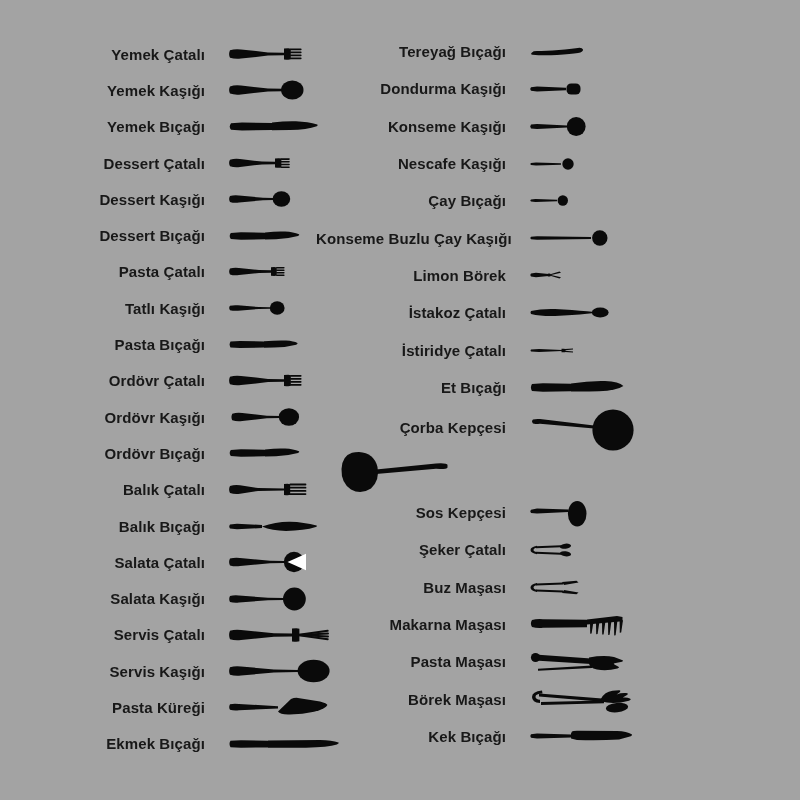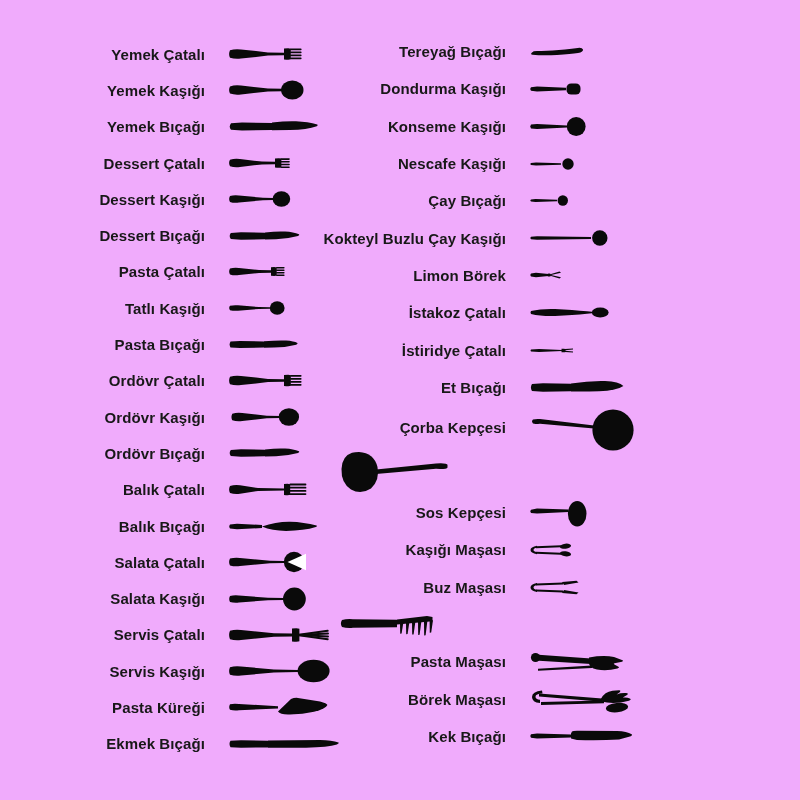--- a/index.html
+++ b/index.html
@@ -1,17 +1,17 @@
 <!DOCTYPE html>
 <html><head>
 <meta charset="utf-8">
 <style>
   html,body{margin:0;padding:0;background:#ffffff;}
   body{width:800px;height:800px;overflow:hidden;font-family:"Liberation Sans",sans-serif;}
-  .board{position:relative;width:800px;height:800px;background:#f0abfc;}
+  .board{position:relative;width:800px;height:800px;background:#a3a3a3;}
   .col{position:absolute;display:flex;flex-direction:column;}
   .col-left{left:30px;top:36px;width:380px;height:726px;}
   .col-right{left:316px;top:33px;width:450px;height:722px;}
   .row{flex:1 1 0;display:flex;align-items:center;}
   .label{display:block;text-align:right;font-size:15px;font-weight:600;color:#181818;letter-spacing:.1px;white-space:nowrap;}
   .col-left .label{width:175px;}
   .col-right .label{width:190px;}
   .iconbox{display:flex;align-items:center;margin-left:23px;color:#0a0a0a;}
   .iconbox svg{display:block;overflow:visible;}
   .iconbox svg *{fill:currentColor;}
@@ -268,21 +268,21 @@
       <div class="row">
         <span class="label">Çay Bıçağı</span>
         <span class="iconbox">
           <svg width="40" height="11" viewBox="0 0 40 11">
             <path d="M2,4.5 Q0.5,5.5 2,6.5 L6.5,7 L28,6.3 L28,4.7 L6.5,4 Z"></path>
             <circle cx="33.8" cy="5.5" r="5.2"></circle>
           </svg>
         </span>
       </div>
       <div class="row">
-        <span class="label">Kokteyl Buzlu Çay Kaşığı</span>
+        <span class="label">Konseme Buzlu Çay Kaşığı</span>
         <span class="iconbox">
           <svg width="80" height="16" viewBox="0 0 80 16">
             <path d="M2,6.7 Q0.5,8 2,9.3 L8,9.8 L62,9 L62,7 L8,6.2 Z"></path>
             <circle cx="70.8" cy="8" r="7.7"></circle>
           </svg>
         </span>
       </div>
       <div class="row">
         <span class="label">Limon Börek</span>
         <span class="iconbox">
@@ -343,21 +343,21 @@
       <div class="row">
         <span class="label">Sos Kepçesi</span>
         <span class="iconbox">
           <svg width="58" height="28" viewBox="0 0 58 28">
             <path d="M2,10.8 Q0.5,12.4 2,14 L8,14.6 L39.5,13 L39.5,10.6 L8,9.4 Z"></path>
             <ellipse cx="48.2" cy="14.8" rx="9.3" ry="12.7"></ellipse>
           </svg>
         </span>
       </div>
       <div class="row">
-        <span class="label">Kaşığı Maşası</span>
+        <span class="label">Şeker Çatalı</span>
         <span class="iconbox">
           <svg width="44" height="14" viewBox="0 0 44 14">
             <path d="M8,2.8 Q1.5,4 1.5,7 Q1.5,10 8,11.2 L8,9.2 Q4.5,8.6 4.5,7 Q4.5,5.4 8,4.8 Z"></path>
             <polygon points="7,3.2 32,2.2 32,4.2 7,5.2"></polygon>
             <polygon points="7,8.8 32,9.8 32,11.8 7,10.8"></polygon>
             <ellipse cx="36.5" cy="3.2" rx="5.6" ry="2.5" transform="rotate(-8 36.5 3.2)"></ellipse>
             <ellipse cx="36.5" cy="10.8" rx="5.6" ry="2.5" transform="rotate(8 36.5 10.8)"></ellipse>
           </svg>
         </span>
       </div>
@@ -367,20 +367,21 @@
           <svg width="50" height="15" viewBox="0 0 50 15">
             <path d="M8,3 Q1.5,4.4 1.5,7.5 Q1.5,10.6 8,12 L8,10 Q4.5,9.3 4.5,7.5 Q4.5,5.7 8,5 Z"></path>
             <polygon points="7,3.5 34,2.6 34,4.6 7,5.5"></polygon>
             <polygon points="7,9.5 34,10.4 34,12.4 7,11.5"></polygon>
             <polygon points="33,2 47.5,0.8 49.5,2.6 35,4.9"></polygon>
             <polygon points="33,13 47.5,14.2 49.5,12.4 35,10.1"></polygon>
           </svg>
         </span>
       </div>
       <div class="row">
+        <span class="label">Makarna Maşası</span>
         <span class="iconbox">
           <svg width="96" height="26" viewBox="0 0 96 26">
             <path d="M3,8 Q0.8,11.5 3,15 Q8,16.4 14,15.8 L58,15.2 L58,7.8 L14,7.2 Q8,6.6 3,8 Z"></path>
             <polygon points="58,7.6 88,4 93.5,5 93.5,9.2 58,12.4"></polygon>
             <polygon points="61,10.5 64.4,10.3 62.6,21.5 61.2,21.7"></polygon>
             <polygon points="67,10.2 70.4,10 68.6,22 67.2,22.2"></polygon>
             <polygon points="73,9.8 76.4,9.6 74.6,22.4 73.2,22.6"></polygon>
             <polygon points="79,9.4 82.4,9.2 80.6,22.8 79.2,23"></polygon>
             <polygon points="85,9 88.4,8.8 86.6,23.2 85.2,23.4"></polygon>
             <polygon points="90.6,8.6 94,8.3 92.2,20.5 90.8,20.7"></polygon>

